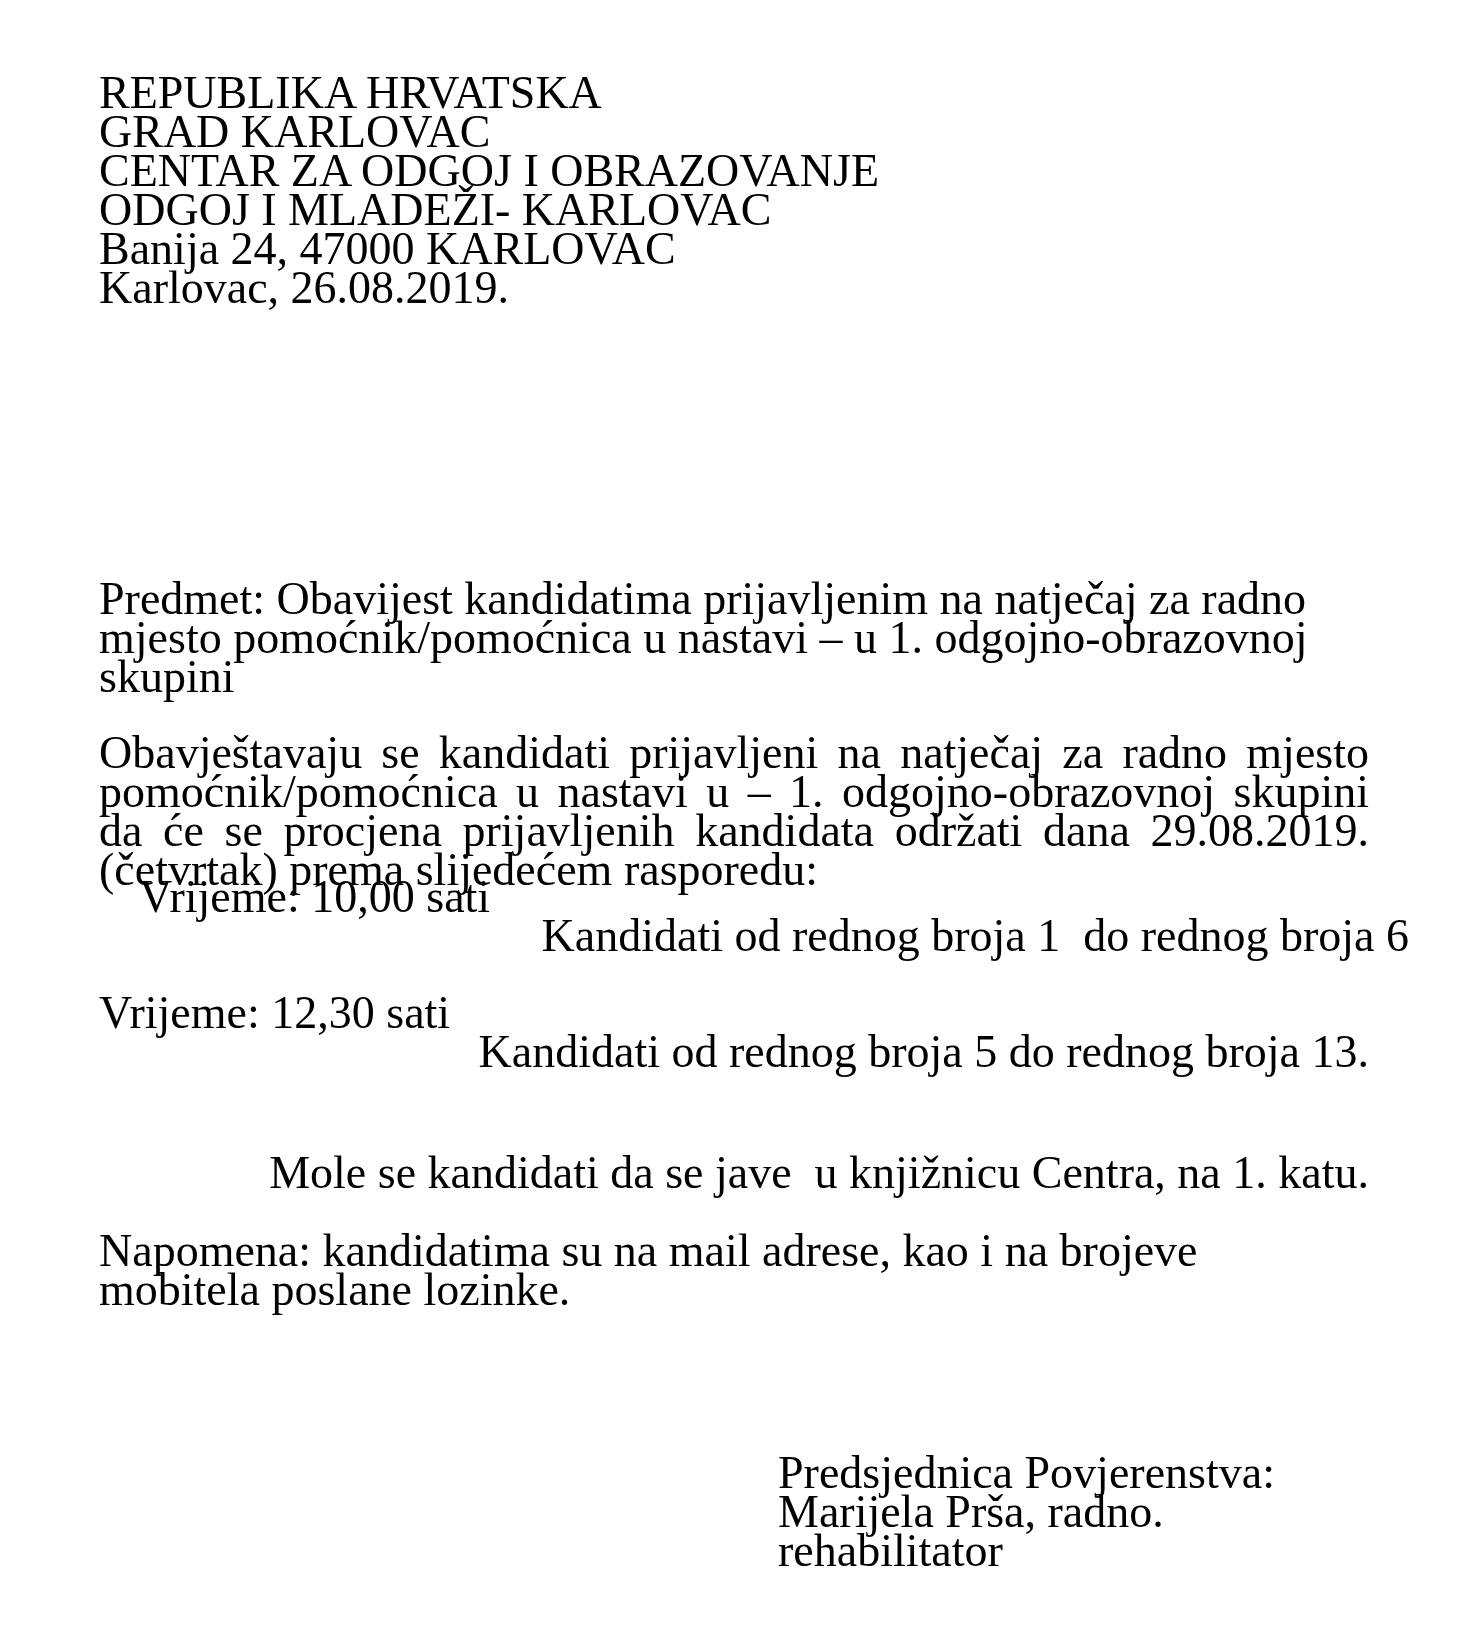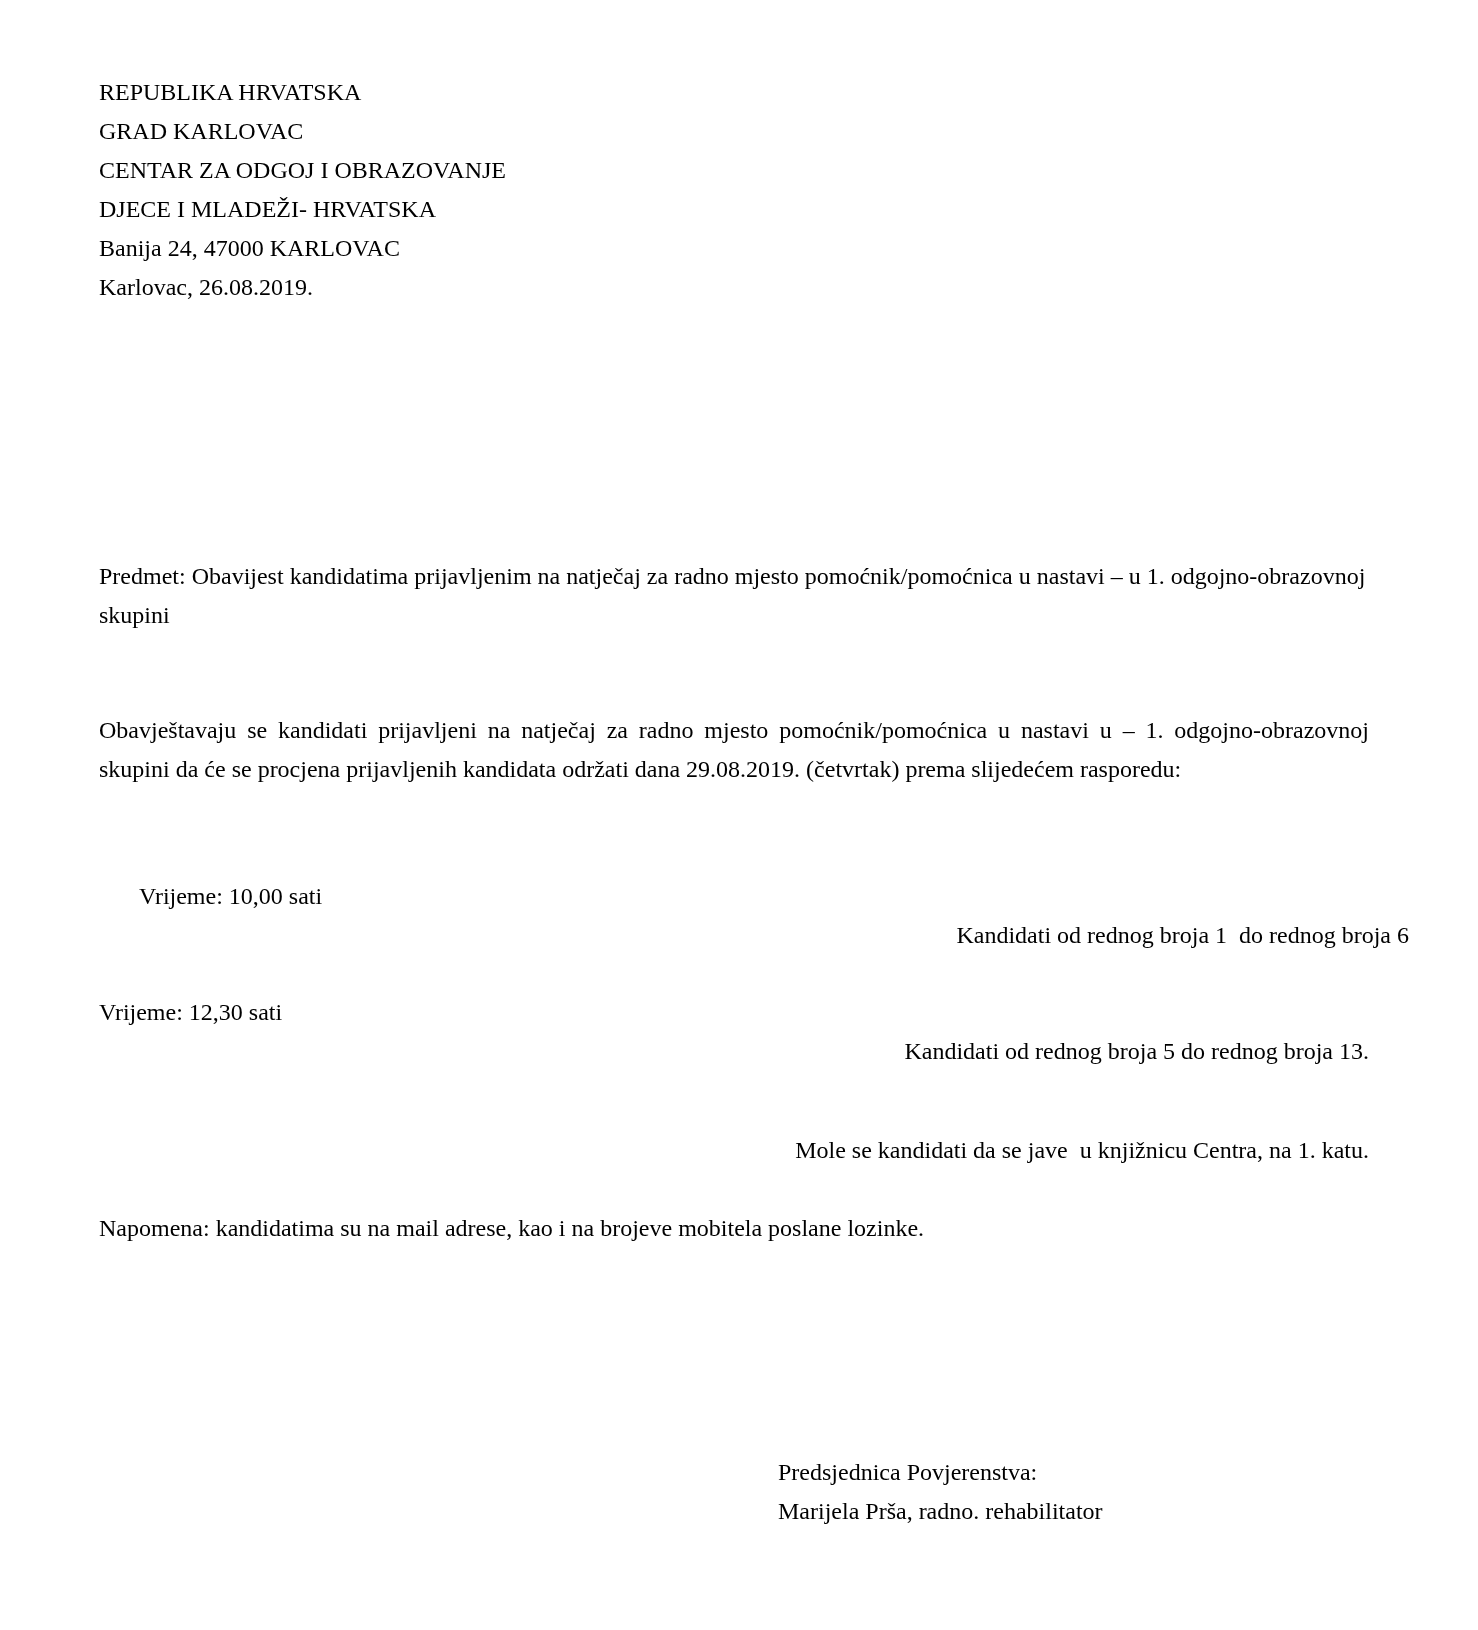--- a/index.html
+++ b/index.html
@@ -6,21 +6,21 @@
     margin: 0;
     padding: 0;
     background: #ffffff;
   }
   .page {
     position: relative;
     width: 1478px;
     height: 1630px;
     background: #ffffff;
     font-family: "Liberation Serif", "DejaVu Serif", serif;
-    font-size: 24px;
+    font-size: 46px;
     line-height: 39px;
     color: #000000;
     overflow: hidden;
   }
   .block {
     position: absolute;
     left: 99px;
     width: 1270px;
   }
   .letterhead { top: 73px; }
@@ -45,21 +45,21 @@
 </style>
 </head>
 <body>
 
 <div class="page">
 
   <div class="block letterhead">
     <div>REPUBLIKA HRVATSKA</div>
     <div>GRAD KARLOVAC</div>
     <div>CENTAR ZA ODGOJ I OBRAZOVANJE</div>
-    <div>DJECE I MLADEŽI- HRVATSKA</div>
+    <div>ODGOJ I MLADEŽI- KARLOVAC</div>
     <div>Banija 24, 47000 KARLOVAC</div>
     <div>Karlovac, 26.08.2019.</div>
   </div>
 
   <p class="block subject">Predmet: Obavijest kandidatima prijavljenim na natječaj za radno mjesto pomoćnik/pomoćnica u nastavi – u 1. odgojno-obrazovnoj skupini</p>
 
   <p class="block body-par">Obavještavaju se kandidati prijavljeni na natječaj za radno mjesto pomoćnik/pomoćnica u nastavi  u – 1. odgojno-obrazovnoj skupini da će se procjena prijavljenih kandidata održati dana 29.08.2019. (četvrtak) prema slijedećem rasporedu:</p>
 
   <div class="block schedule-0">
     <div>Vrijeme: 10,00 sati</div>

